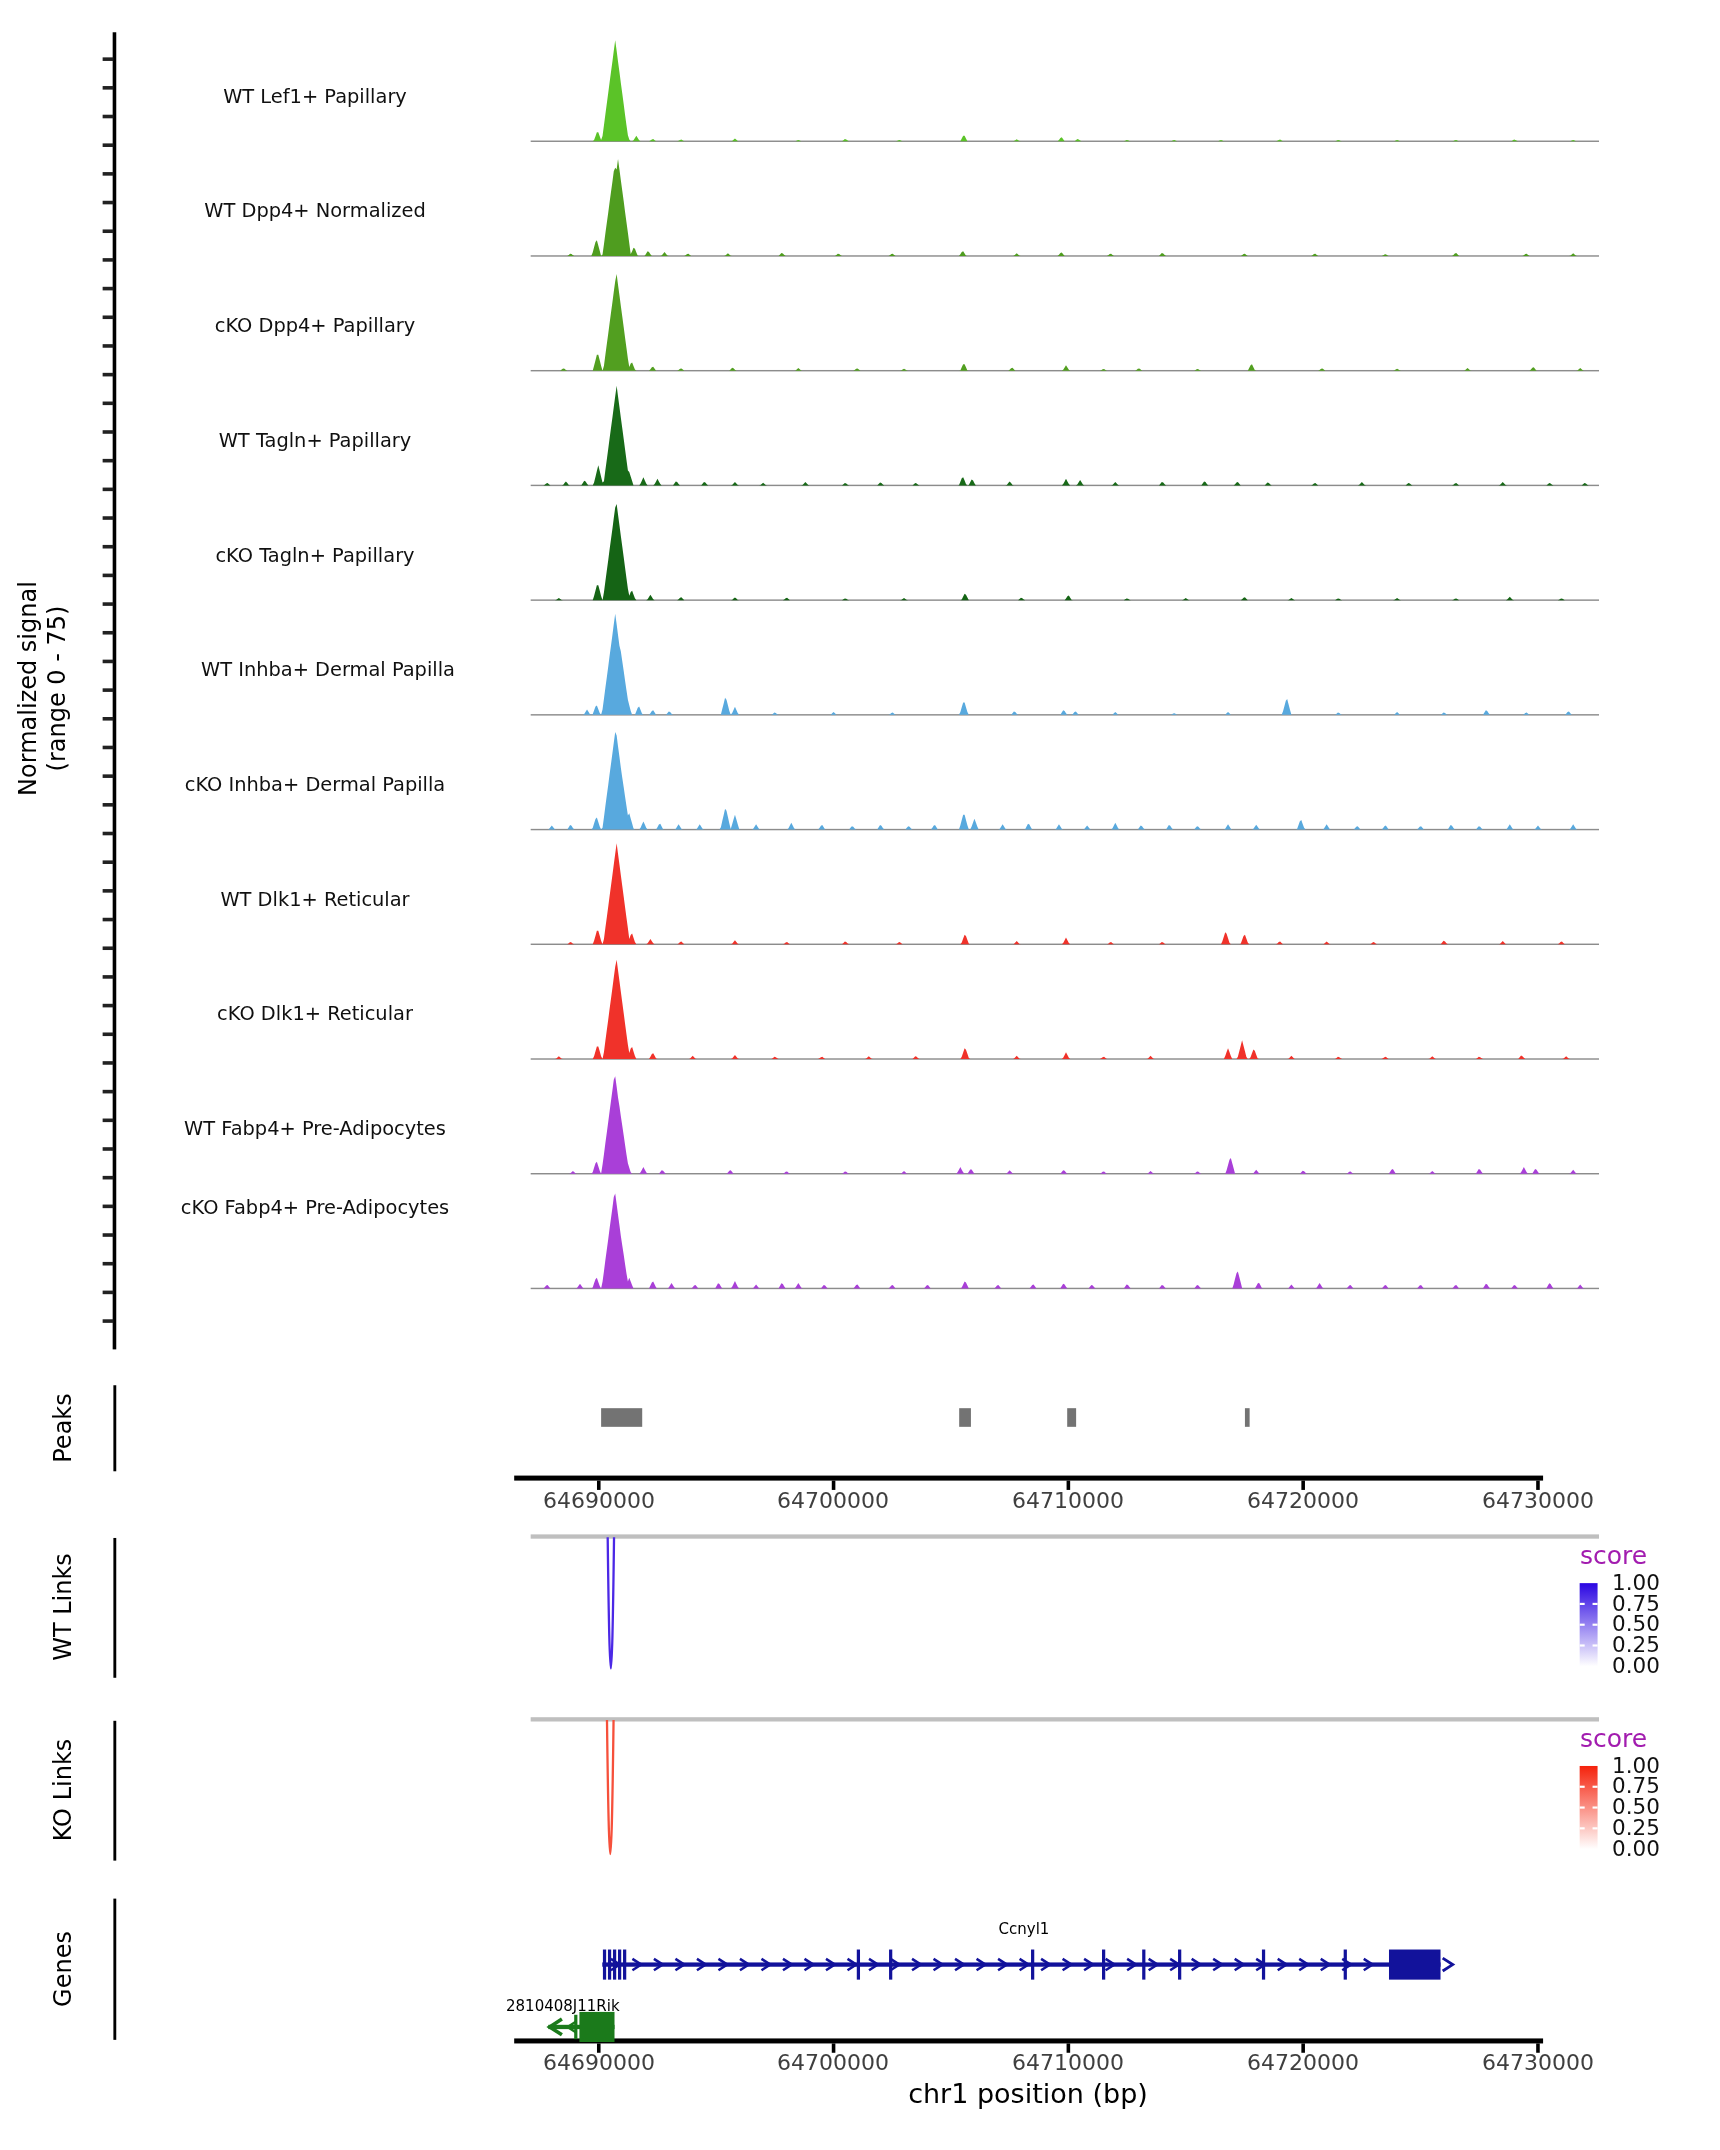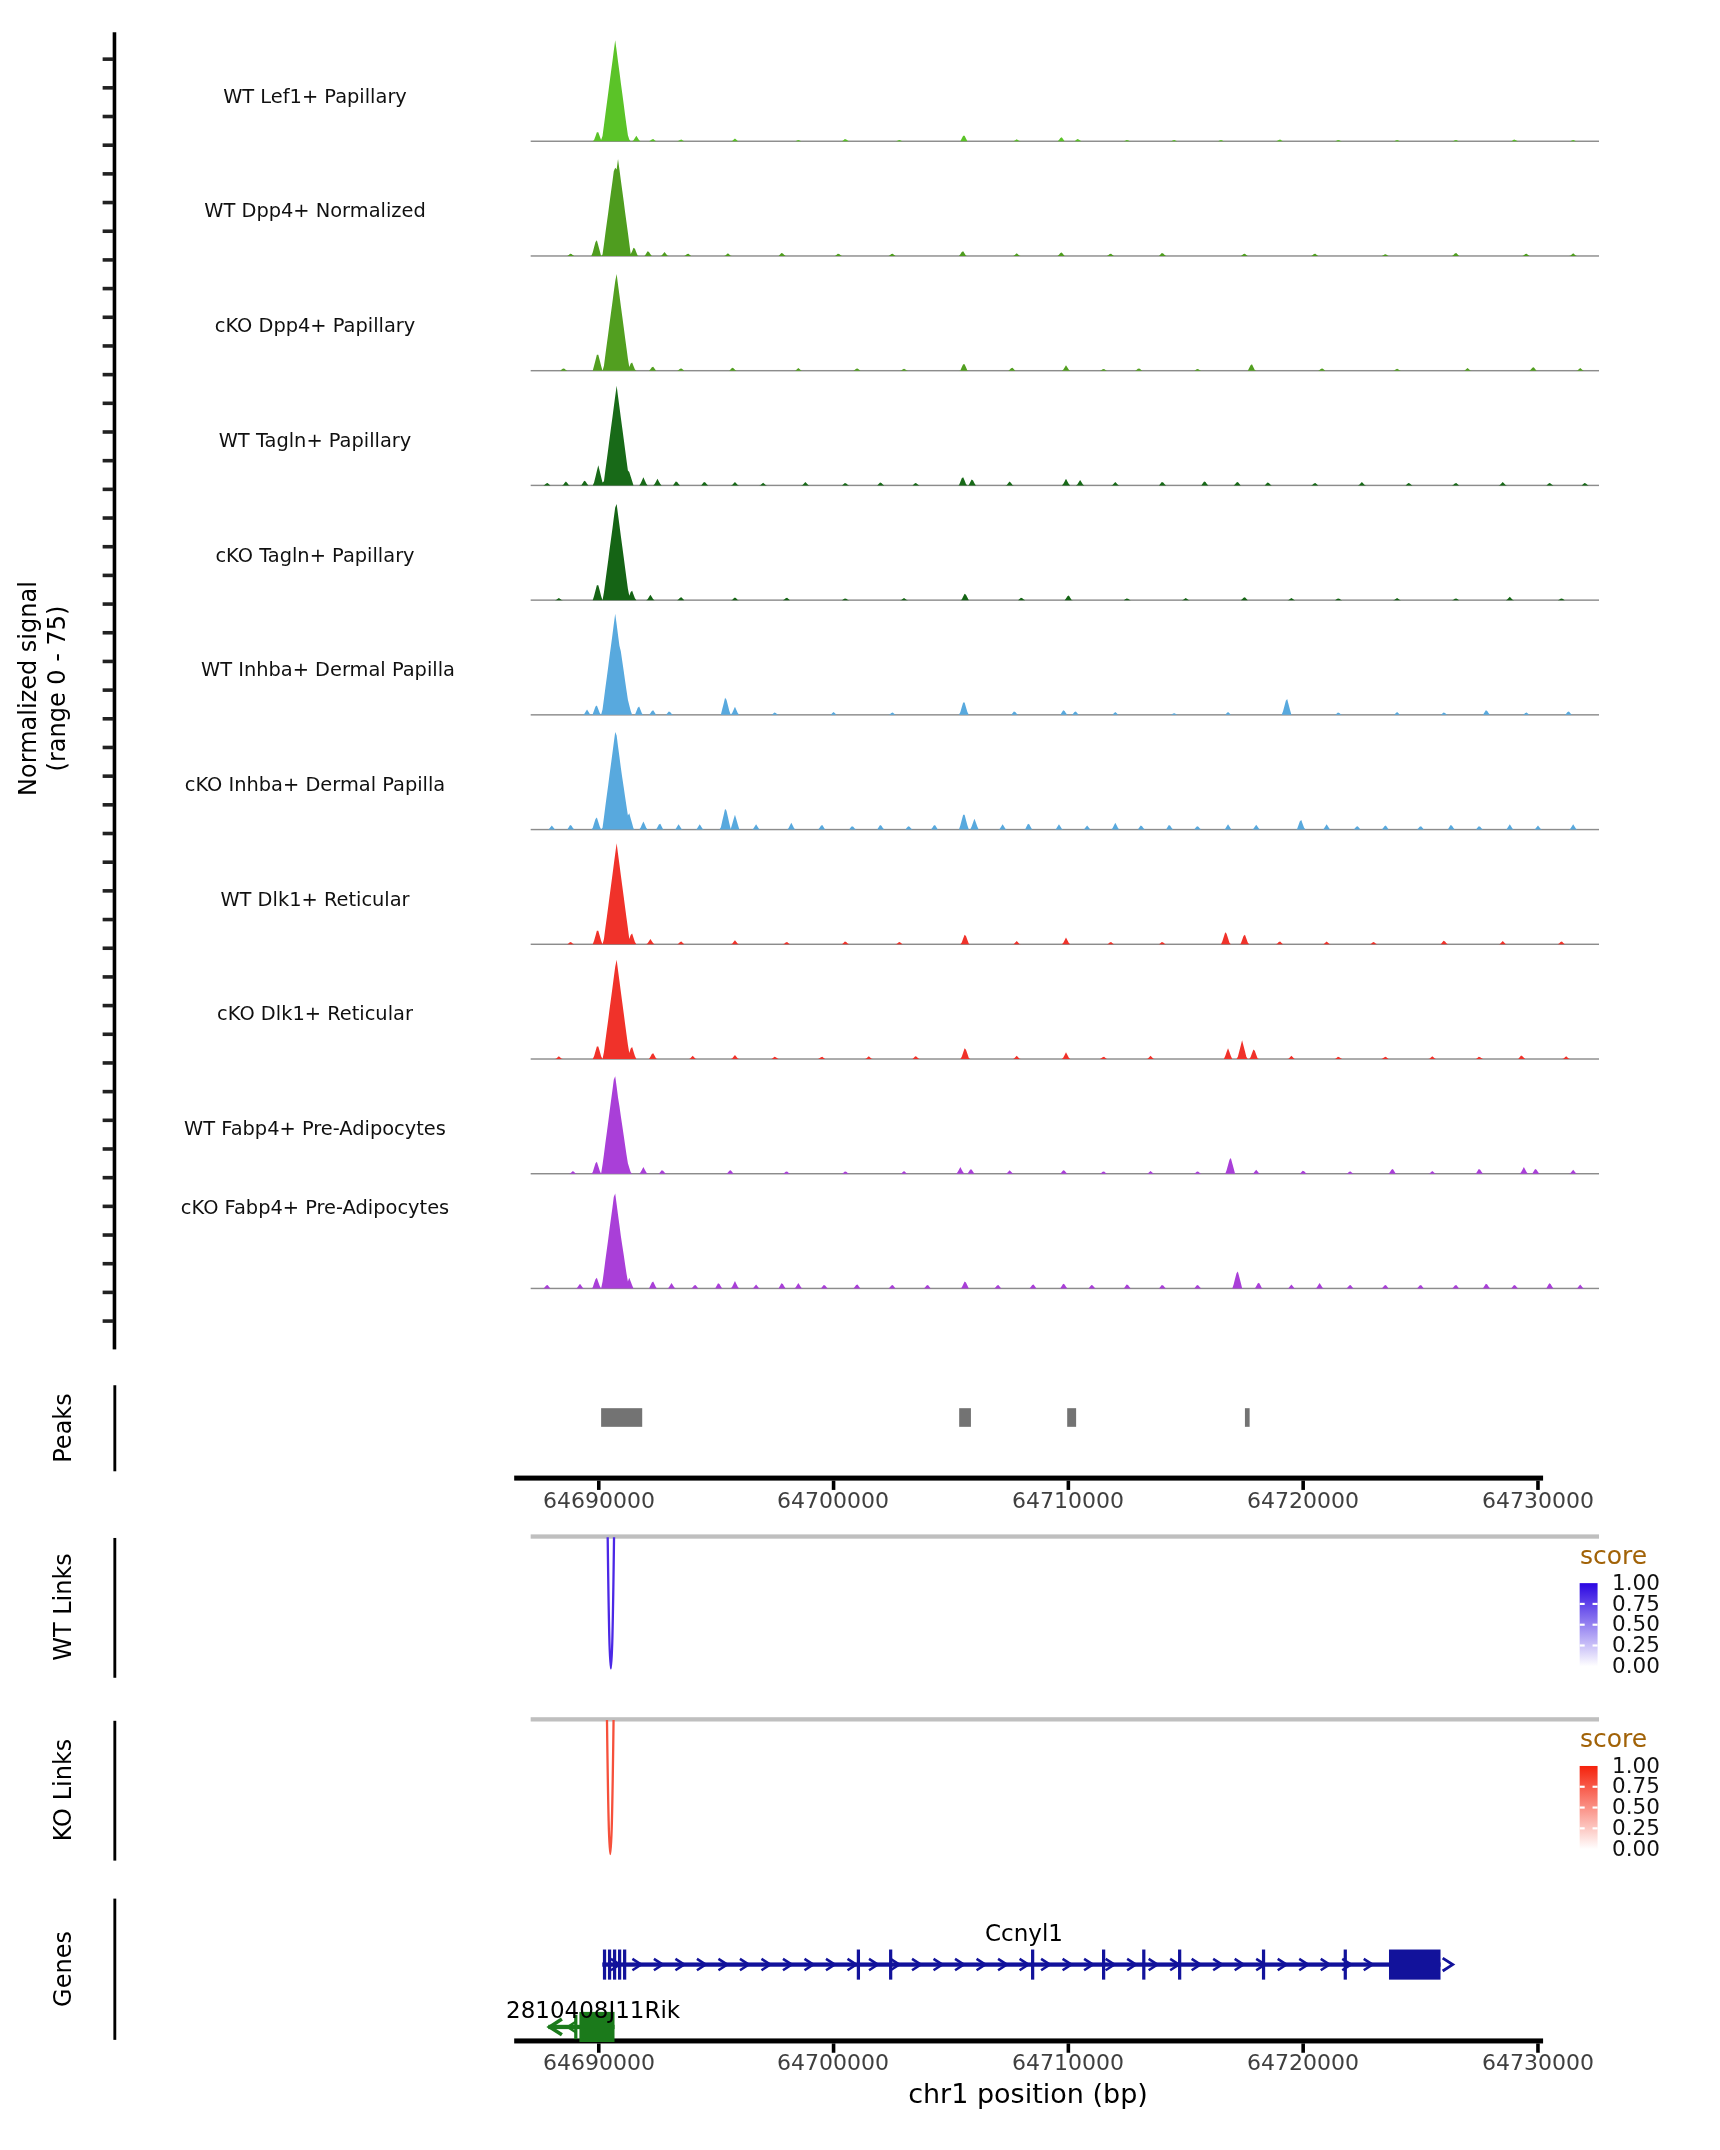--- a/index.html
+++ b/index.html
@@ -7,23 +7,23 @@
           font-family:"DejaVu Sans","Liberation Sans",sans-serif;color:#111;}
   .abs{position:absolute;}
   svg{position:absolute;left:0;top:0;}
   .ylab{left:-205px;top:656px;width:502px;height:65px;transform:rotate(-90deg);
         text-align:center;font-size:24px;line-height:29px;color:#000;}
   .grouplab{width:215px;height:32px;text-align:center;font-size:24px;line-height:32px;color:#000;
             transform:translate(-50%,-50%) rotate(-90deg);white-space:nowrap;}
   .tracklab{font-size:19.4px;line-height:21.5px;color:#101010;white-space:nowrap;transform:translate(-50%,-50%);}
   .ticklab{font-size:22px;color:#3f3f3f;white-space:nowrap;transform:translateX(-50%);}
   .xlab{font-size:27px;color:#000;white-space:nowrap;transform:translateX(-50%);}
-  .legtitle{font-size:25px;color:#a16207;white-space:nowrap;}
+  .legtitle{font-size:25px;color:#a21caf;white-space:nowrap;}
   .leglab{font-size:21.5px;line-height:24.4px;color:#111;white-space:nowrap;}
-  .genelab{font-size:23px;color:#000;white-space:nowrap;}
+  .genelab{font-size:15px;color:#000;white-space:nowrap;}
 </style>
 </head>
 <body>
 
 <div class="canvas">
 
   <svg id="plot" width="1721" height="2151" viewBox="0 0 2400 3000">
       <defs>
         <linearGradient id="wtGrad" x1="0" y1="0" x2="0" y2="1">
           <stop offset="0" stop-color="#2B06E2"></stop>

